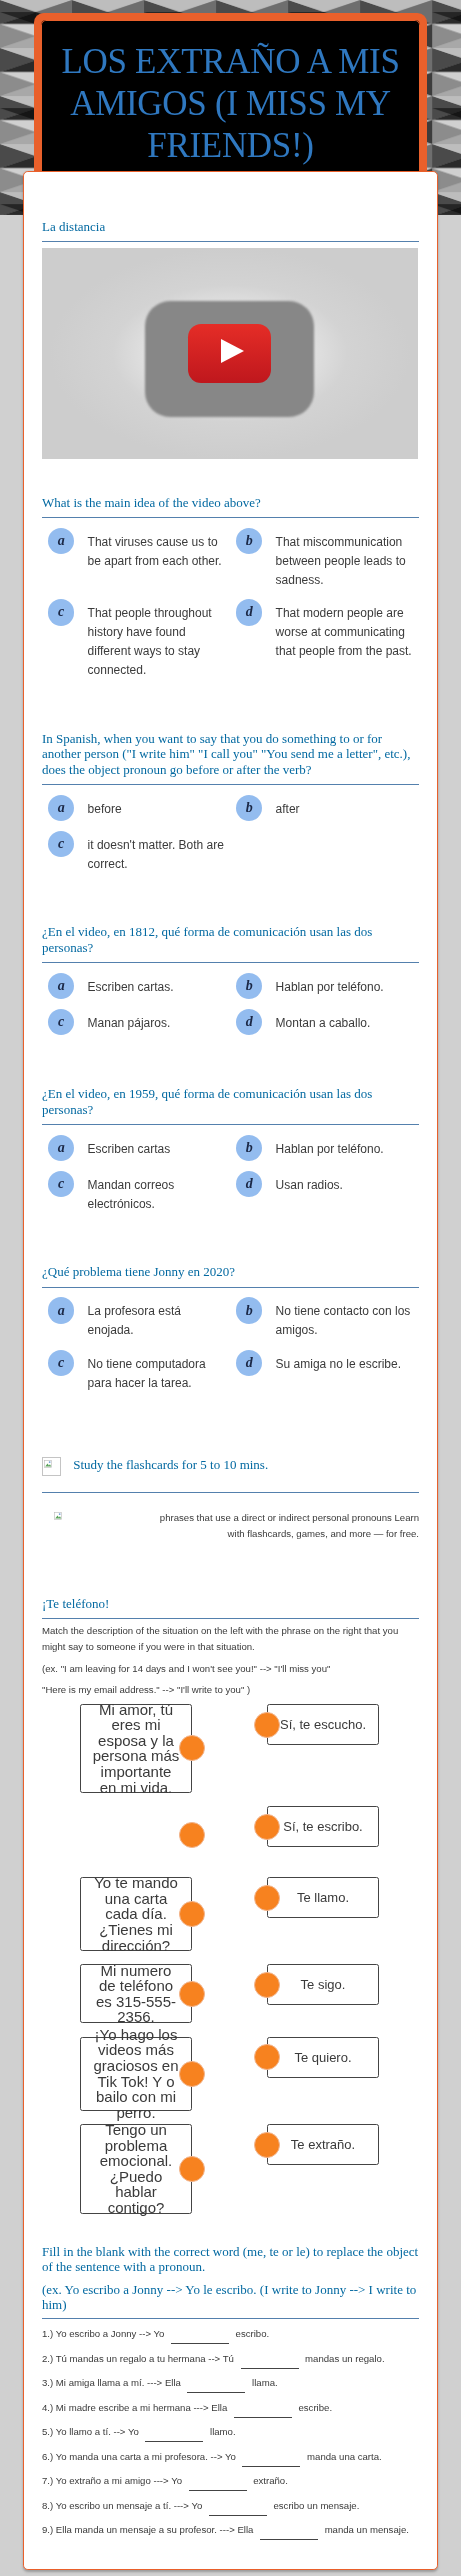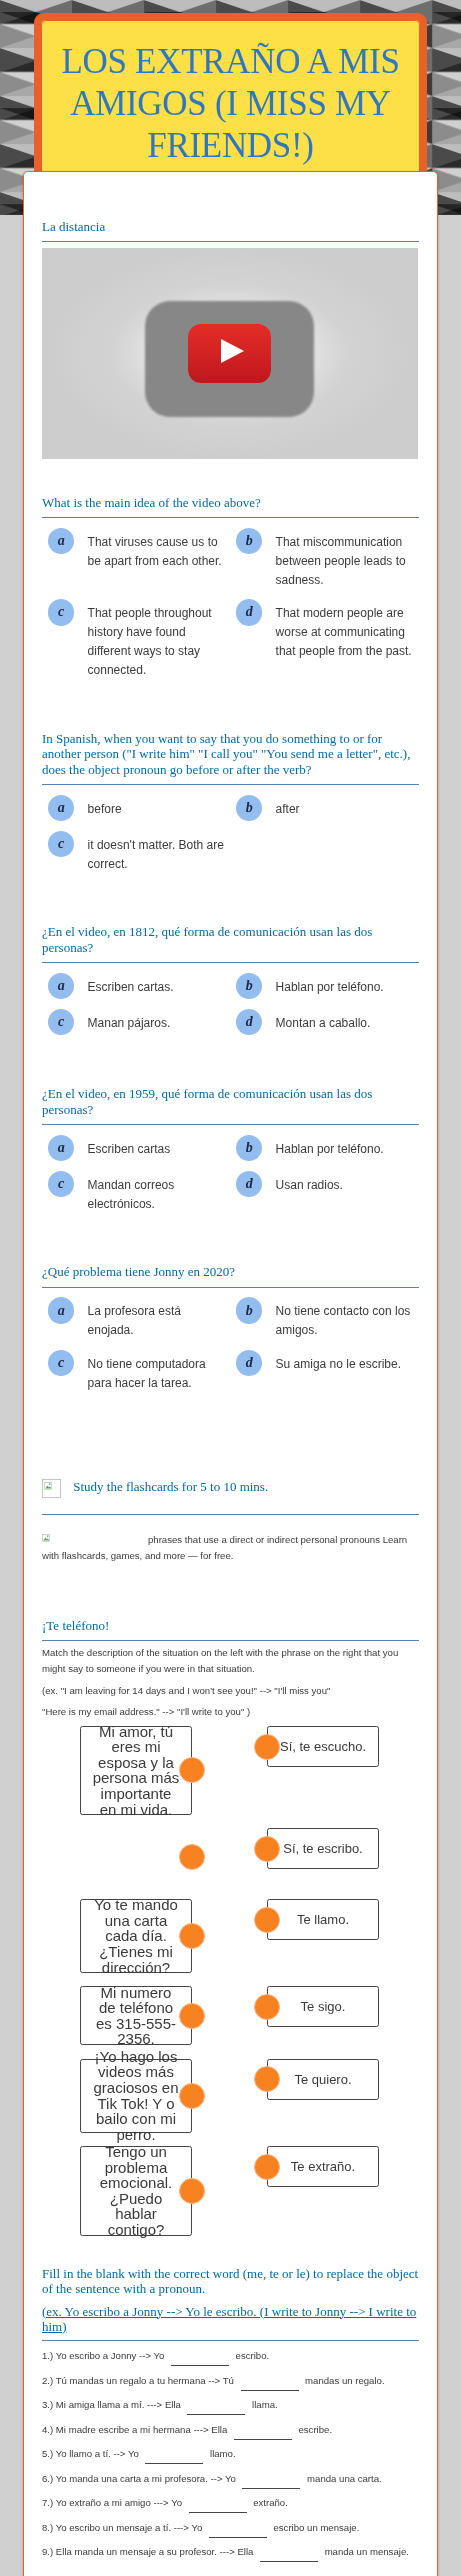--- a/index.html
+++ b/index.html
@@ -11,21 +11,21 @@
   }
   .bg-pattern { position: absolute; left: 0; top: 0; width: 461px; height: 215px; }
   .bg-pattern svg { display: block; }
 
   
   .title-frame {
     position: absolute; left: 34px; top: 13.2px; width: 393px; height: 180px;
     box-sizing: border-box; background: #e9602b;
     border-radius: 9.6px 9.6px 0 0; padding: 7.2px 7.2px 0 7.2px;
   }
-  .title-inner { background: #fde047; padding: 0; height: 100%; box-sizing: border-box; border-radius: 4.8px 4.8px 0 0; }
+  .title-inner { background: #000000; padding: 0; height: 100%; box-sizing: border-box; border-radius: 4.8px 4.8px 0 0; }
   .title-line-box {
     border: 0.9px solid #e9602b; border-radius: 4.8px; height: 100%;
     box-sizing: border-box; padding: 20px 7.2px 0 7.2px;
   }
   .page-title {
     margin: 0; text-align: center; color: #2f78c0;
     font-family: "Liberation Serif", serif; font-weight: normal;
     font-size: 35px; line-height: 42px; letter-spacing: -0.3px;
   }
 
@@ -68,21 +68,21 @@
   .opt { display: flex; align-items: flex-start; padding-bottom: 4.8px; cursor: pointer; }
   .opt-circle {
     flex-shrink: 0; width: 26.4px; height: 26.4px; border-radius: 50%; margin-left: 6px;
     background: #93bcef; color: #1b2846;
     display: flex; align-items: center; justify-content: center;
     font-family: "Liberation Serif", serif; font-style: italic; font-weight: bold; font-size: 14px;
   }
   .opt-text { margin-left: 13.2px; padding-top: 4.8px; font-size: 12px; line-height: 19px; color: #3b3b3b; }
 
   
-  .s-flash { margin-top: 78px; }
+  .s-flash { margin-top: 56px; text-align: right; }
   .flash-head { display: flex; align-items: flex-start; height: 32px; }
   .broken-img-box {
     flex-shrink: 0; width: 18.6px; height: 19px; margin-top: 4.2px; margin-right: 12.6px;
     box-sizing: border-box; border: 0.6px solid #c4c4c4; position: relative;
   }
   .broken-img-box svg { position: absolute; left: 1.2px; top: 1.2px; }
   .flash-head .sec-heading { padding-top: 4.2px; }
   .flash-text { margin: 17.4px 0 0 0; font-size: 9.6px; line-height: 16px; color: #3a3a3a; }
   .inline-broken { display: inline-block; width: 106px; height: 9.6px; vertical-align: -1.2px; position: relative; }
   .inline-broken svg { position: absolute; left: 0; top: 0; }
@@ -107,21 +107,21 @@
   }
   .dot {
     position: absolute; width: 26px; height: 26px; border-radius: 50%; box-sizing: border-box;
     background: #f7821f; border: 0.9px solid #f2b48c; z-index: 2; cursor: grab;
   }
   .dot-left { left: 137px; top: 50%; margin-top: -13px; }
   .dot-right { left: 212px; top: 7.8px; }
 
   
   .s-fill { margin-top: 30px; }
-  .fill-example { margin-top: 6.6px; text-decoration: underline; }
+  .fill-example { margin-top: 6.6px; }
   .fill-rule { margin-top: 5.4px; }
   .fill-list { margin-top: 6.6px; }
   .fill-item { margin: 0 0 5.4px 0; font-size: 9.6px; line-height: 17.4px; color: #3a3a3a; }
   .blank {
     width: 58px; height: 12px; margin: 0 6.6px; padding: 0;
     border: none; border-bottom: 0.6px solid #444; background: transparent;
     vertical-align: -3.6px; font-size: 9.6px; font-family: "Liberation Sans", sans-serif; outline: none;
   }
 </style>
 </head>

